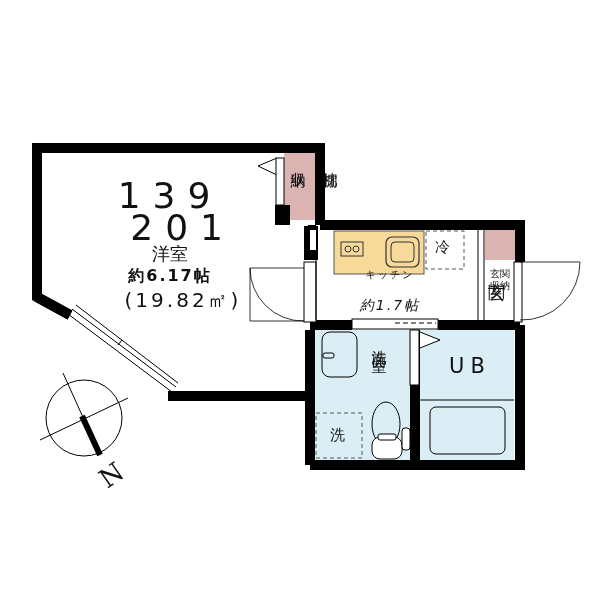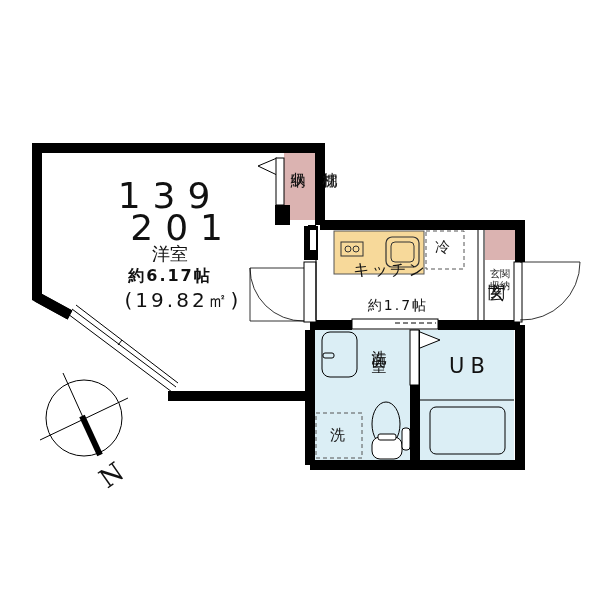--- a/index.html
+++ b/index.html
@@ -93,22 +93,22 @@
 <div class="lbl" style="left:105px;top:178px;width:130px;font-size:36px;letter-spacing:12px;">139</div>
 <div class="lbl" style="left:105px;top:210px;width:130px;font-size:36px;letter-spacing:12px;text-align:right;">201</div>
 <div class="lbl" style="left:130px;top:245px;width:80px;font-size:18px;">洋室</div>
 <div class="lbl" style="left:100px;top:268px;width:140px;font-size:16px;letter-spacing:2px;font-weight:bold;">約6.17帖</div>
 <div class="lbl" style="left:108px;top:290px;width:150px;font-size:20px;letter-spacing:3px;">(19.82㎡)</div>
 
 <div class="lbl vert" style="left:290px;top:160px;font-size:15px;">収納</div>
 <div class="lbl vert" style="left:322px;top:160px;font-size:15px;">枕棚</div>
 
 <div class="lbl" style="left:435px;top:240px;font-size:15px;">冷</div>
-<div class="lbl" style="left:345px;top:262px;width:90px;font-size:16px;letter-spacing:2px;">キッチン</div>
-<div class="lbl" style="left:353px;top:298px;width:90px;font-size:14px;letter-spacing:2px;">約1.7帖</div>
+<div class="lbl" style="left:345px;top:270px;width:90px;font-size:10px;letter-spacing:2px;">キッチン</div>
+<div class="lbl" style="left:345px;top:298px;width:90px;font-size:14px;letter-spacing:2px;font-style:italic;">約1.7帖</div>
 
 <div class="lbl" style="left:486px;top:232px;width:28px;font-size:10px;line-height:12px;word-break:break-all;margin-top:36px;">玄関収納</div>
 <div class="lbl vert" style="left:488px;top:270px;font-size:17px;">玄関</div>
 
 <div class="lbl vert" style="left:371px;top:338px;font-size:15px;letter-spacing:4px;">洗面室</div>
 <div class="lbl" style="left:330px;top:428px;font-size:15px;">洗</div>
 <div class="lbl" style="left:440px;top:356px;width:60px;font-size:21px;letter-spacing:6px;">UB</div>
 
 <div class="lbl" style="left:100px;top:462px;font-size:26px;font-family:'DejaVu Serif',serif;transform:rotate(-35deg);">N</div>
 

